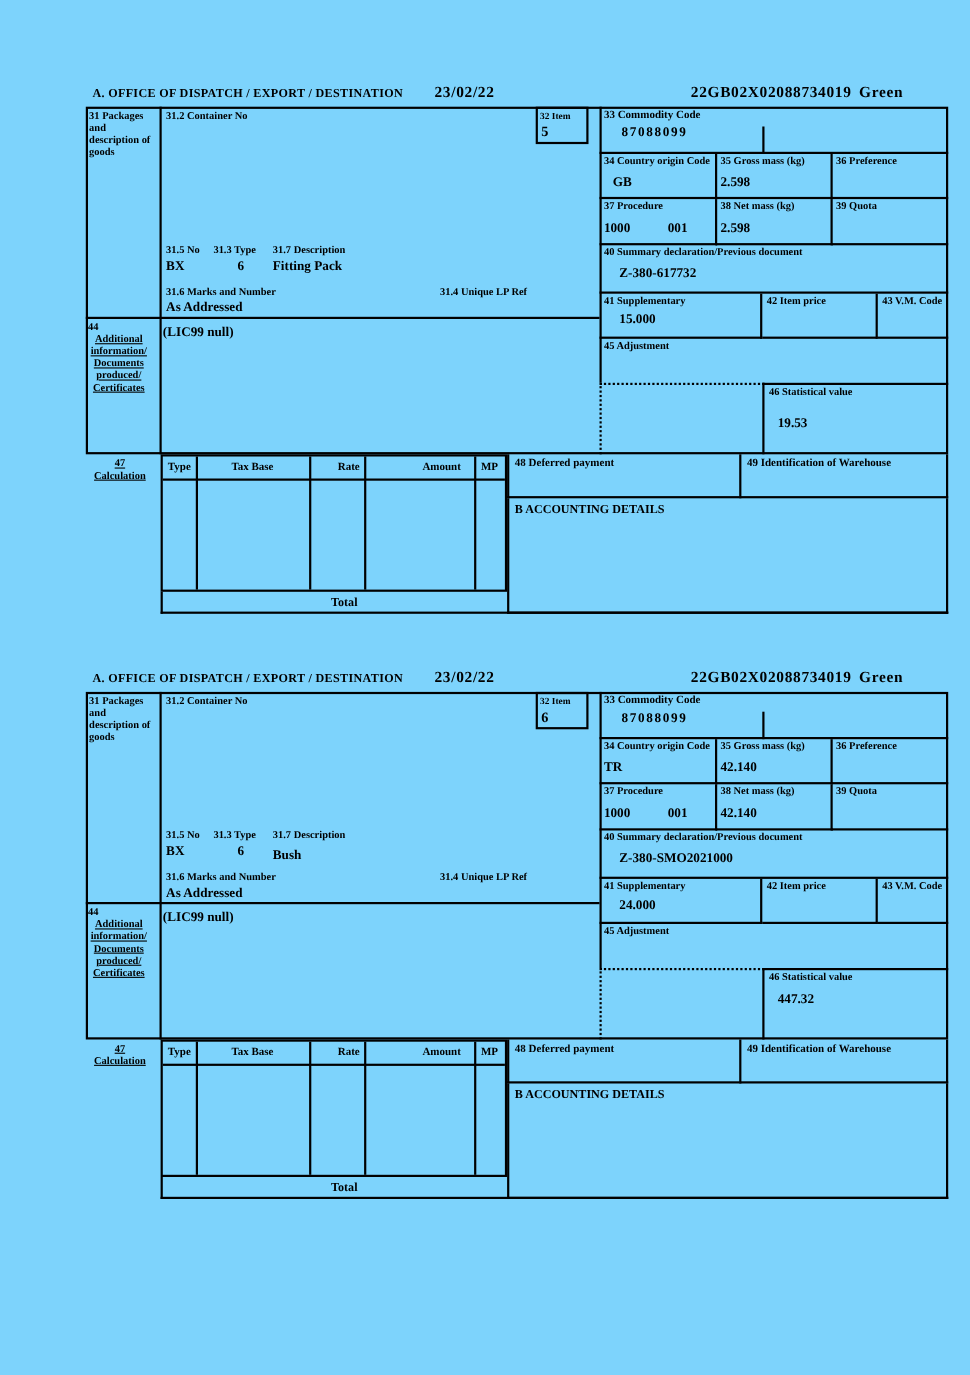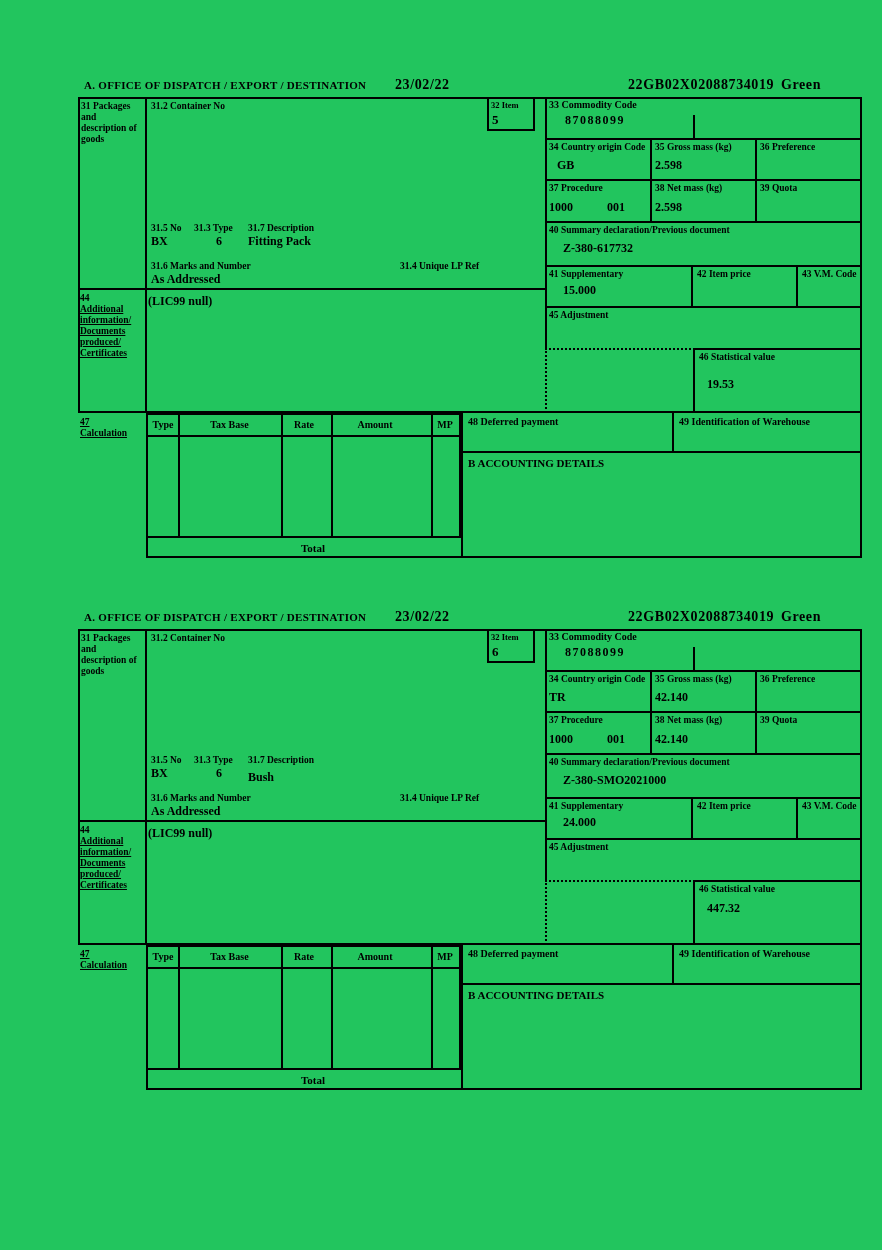--- a/index.html
+++ b/index.html
@@ -1,36 +1,36 @@
 <!DOCTYPE html>
 <html><head>
 <meta charset="utf-8">
 <style>
   html,body{margin:0;padding:0;background:#ffffff;}
-  #page{position:relative;width:882px;height:1250px;background:#22c55e;
+  #page{position:relative;width:882px;height:1250px;background:#7dd3fc;
         font-family:"Liberation Serif","DejaVu Serif",serif;color:#000;overflow:hidden;}
   .form{position:absolute;left:0;width:882px;height:500px;}
   .a{position:absolute;box-sizing:border-box;}
   .ba{border:2px solid #000;}
   .bt{border-top:2px solid #000;}
   .br{border-right:2px solid #000;}
   .bb{border-bottom:2px solid #000;}
   .bl{border-left:2px solid #000;}
   .dt{border-top:2px dotted #000;}
   .dl{border-left:2px dotted #000;}
   .lbl{font-size:9.5px;font-weight:700;line-height:11px;}
   .lbl2{font-size:10px;font-weight:700;line-height:11px;}
   .val{font-size:12px;font-weight:700;line-height:16px;white-space:nowrap;}
   .val-sp{letter-spacing:1.5px;}
   .hdr{font-size:11px;font-weight:700;letter-spacing:0.3px;white-space:nowrap;}
   .big{font-size:14px;font-weight:700;letter-spacing:0.6px;white-space:nowrap;padding-left:40px;}
   .pad{padding:2px 4px;}
-  .und{text-decoration:underline;}
+  .und{text-decoration:underline;text-align:center;}
   .th{font-size:10px;font-weight:700;line-height:20px;text-align:center;}
-  .thr{}
+  .thr{text-align:right;}
 </style>
 </head>
 <body>
 
 <div id="page">
     <div class="form" style="top: 75px;">
 
   <div class="a hdr" style="left:84px;top:4px;">A. OFFICE OF DISPATCH / EXPORT / DESTINATION</div>
   <div class="a big" style="left:355px;top:2px;">23/02/22</div>
   <div class="a big" style="left:588px;top:2px;">22GB02X02088734019</div>

